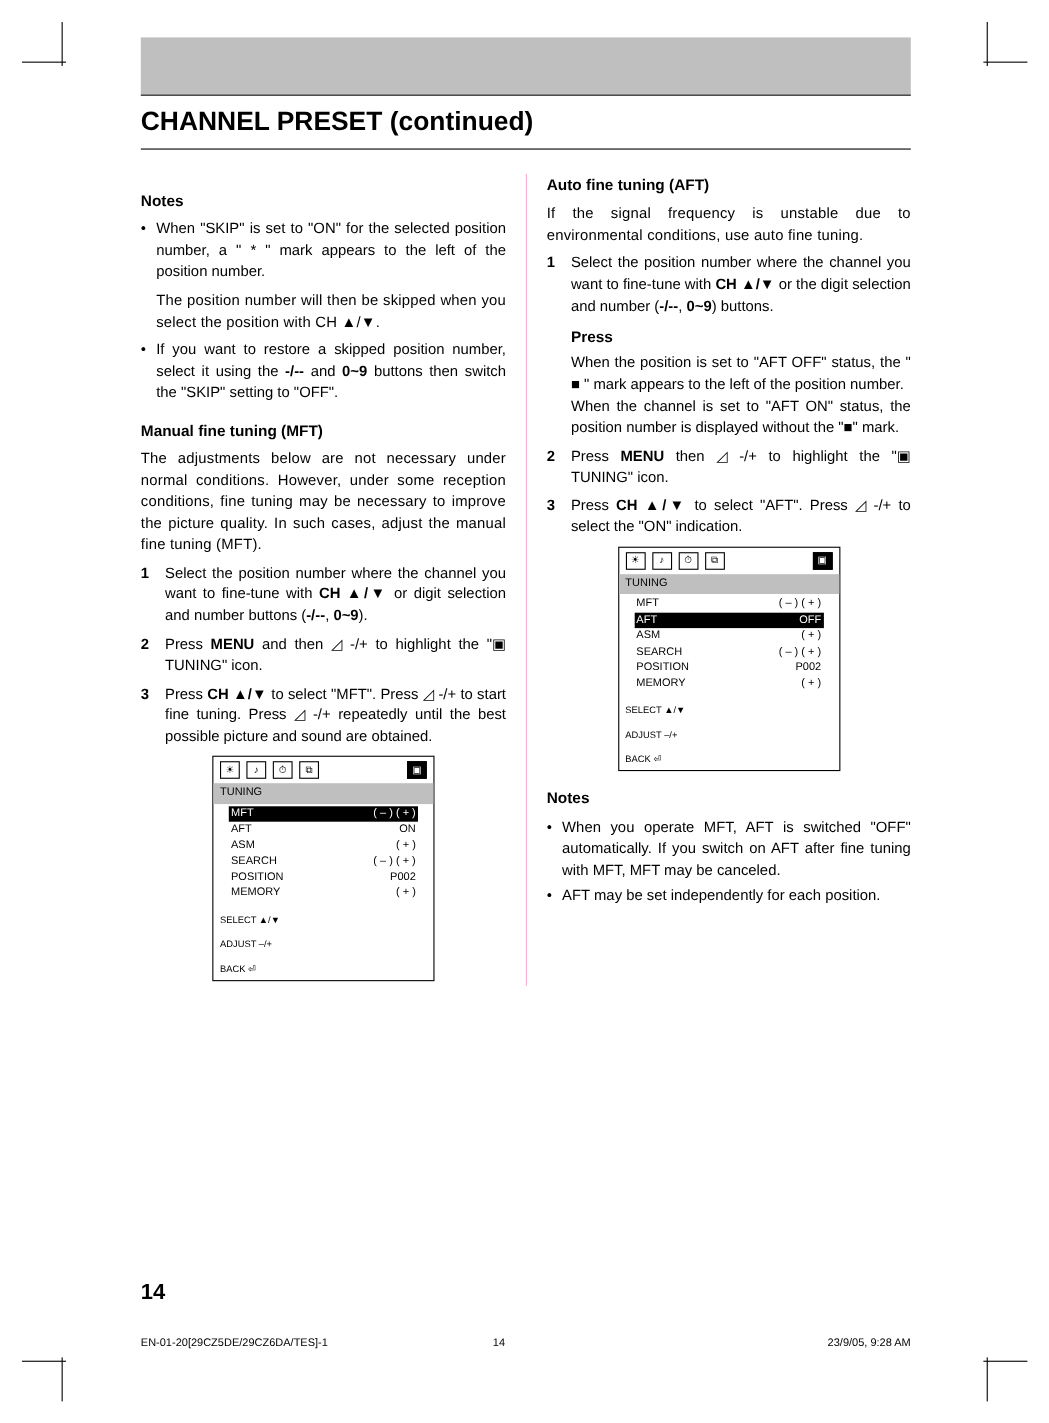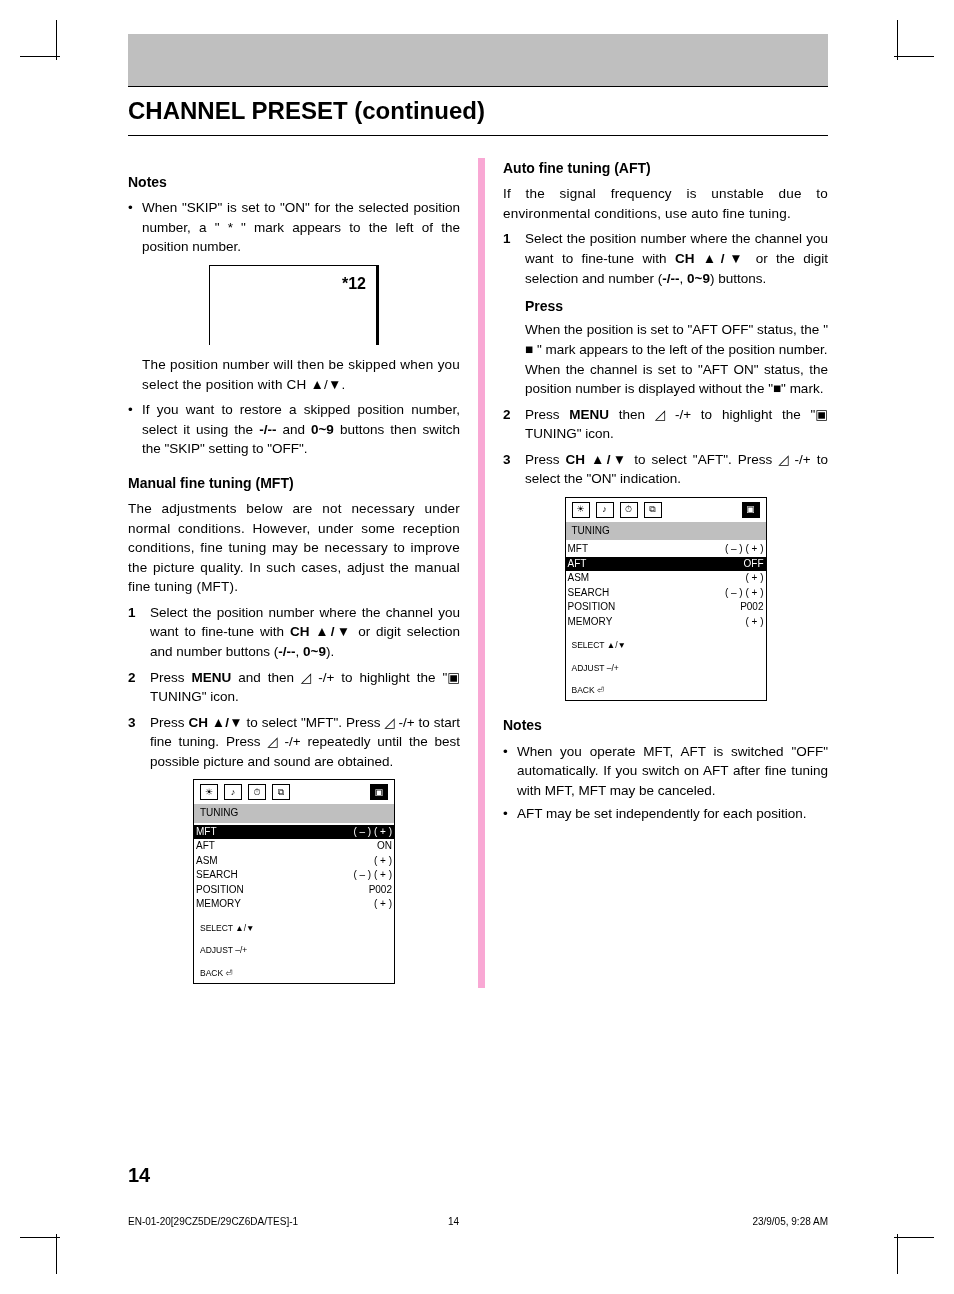--- a/index.html
+++ b/index.html
@@ -41,21 +41,21 @@
     width: 50%;
     box-sizing: border-box;
     font-size: 13.5px;
     line-height: 1.45;
   }
   .col-left {
     padding-right: 18px;
   }
   .col-right {
     padding-left: 18px;
-    border-left: 7px solid #f9a8d4;
+    border-left: 1px solid #f9a8d4;
   }
   .subhead {
     font-weight: bold;
     margin: 14px 0 6px;
     font-size: 14px;
   }
   .para { margin: 6px 0; text-align: justify; letter-spacing: 0.2px; }
   .bullet { display: flex; margin: 4px 0; }
   .bullet .mark { width: 14px; flex: 0 0 14px; }
   .bullet .txt { flex: 1; text-align: justify; }
@@ -92,21 +92,21 @@
     border: 1px solid #000;
     width: 16px;
     height: 14px;
     display: inline-flex;
     align-items: center;
     justify-content: center;
     font-size: 9px;
   }
   .osd-icons span.last { margin-left: auto; background:#000; color:#fff; border-color:#000;}
   .osd-title { background: #bfbfbf; color: #000; padding: 2px 6px; font-size:10px; }
-  .osd-body { padding: 2px 0 6px; }
+  .osd-body { padding: 2px 14px 6px; }
   .osd-row { display: flex; justify-content: space-between; font-size:10px; padding: 0 2px;}
   .osd-row.hl { background: #000; color: #fff; }
   .osd-foot { padding: 4px 6px; font-size: 8.5px; display:flex; gap:10px; border-top:0px;flex-direction:column;}
   .pagenum {
     position: absolute;
     left: 128px;
     top: 1164px;
     font-size: 20px;
     font-weight: bold;
   }
@@ -153,23 +153,20 @@
   </div>
 
   <div class="columns">
 
     <div class="col col-left">
       <div class="subhead">Notes</div>
       <div class="bullet">
         <div class="mark">•</div>
         <div class="txt">When "SKIP" is set to "ON" for the selected position number, a " * " mark appears to the left of the position number.</div>
       </div>
-      <div class="screen-box">
-        <span>*12</span>
-      </div>
       <div class="para" style="padding-left:14px">The position number will then be skipped when you select the position with CH ▲/▼.</div>
       <div class="bullet">
         <div class="mark">•</div>
         <div class="txt">If you want to restore a skipped position number, select it using the <span class="bold">-/--</span> and <span class="bold">0~9</span> buttons then switch the "SKIP" setting to "OFF".</div>
       </div>
 
       <div class="subhead">Manual fine tuning (MFT)</div>
       <div class="para">The adjustments below are not necessary under normal conditions. However, under some reception conditions, fine tuning may be necessary to improve the picture quality. In such cases, adjust the manual fine tuning (MFT).</div>
 
       <div class="numitem">

